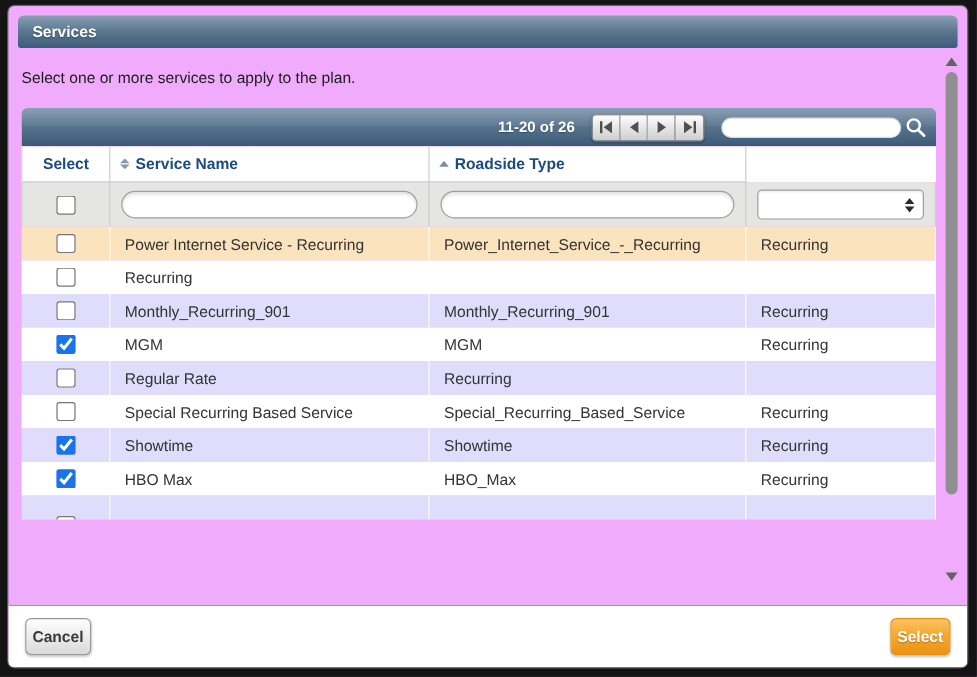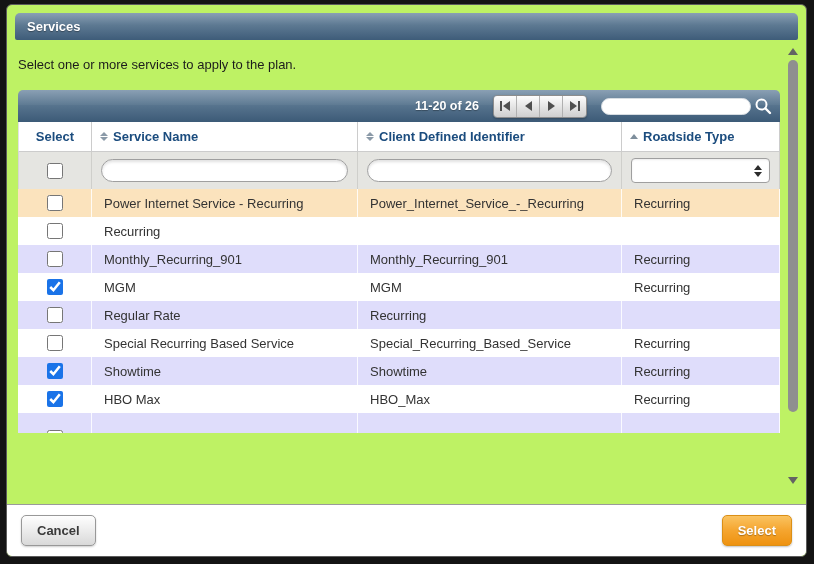--- a/index.html
+++ b/index.html
@@ -3,21 +3,21 @@
 <meta charset="utf-8">
 <style>
   * { box-sizing: border-box; margin: 0; padding: 0; }
   html,body { width:814px; height:564px; }
   body { font-family: "Liberation Sans", sans-serif; background:#141414; }
 
   .screen { position:relative; width:814px; height:564px; background:#141414; overflow:hidden; }
 
   .modal {
     position:absolute; left:6px; top:4px; width:801px; height:553px;
-    background:#bef264; border:1px solid #5c5c5c; border-radius:6px; overflow:hidden;
+    background:#f0abfc; border:1px solid #5c5c5c; border-radius:6px; overflow:hidden;
   }
 
   
   .title-bar {
     margin:8px 8px 0 8px; height:27px; border-radius:5px 5px 2px 2px;
     background:linear-gradient(180deg,#8aa0b4 0%,#5d7992 45%,#3e5c79 100%);
     display:flex; align-items:center; padding:0 12px;
   }
   .title-bar span { color:#ffffff; font-size:13px; font-weight:bold; text-shadow:0 1px 1px rgba(0,0,0,.35); }
 
@@ -101,21 +101,21 @@
             display:flex; align-items:center; justify-content:center; cursor:pointer; }
   .sb-up { top:2px; } .sb-down { bottom:12px; }
   .sb-tri-u { width:0; height:0; border-left:5px solid transparent; border-right:5px solid transparent; border-bottom:7px solid #636363; }
   .sb-tri-d { width:0; height:0; border-left:5px solid transparent; border-right:5px solid transparent; border-top:7px solid #636363; }
   .sb-thumb { position:absolute; top:18px; left:3px; width:10px; height:352px; background:#8f8f8f; border-radius:6px; cursor:grab; }
 
   
   .footer { position:absolute; left:0; right:0; bottom:0; height:52px; border-top:1px solid #9a9a9a;
             display:flex; align-items:center; justify-content:space-between; padding:0 14px; background:#fff; }
   .btn { font-family:"Liberation Sans", sans-serif; font-size:13px; font-weight:bold; cursor:pointer;
-         height:31px; padding:0 15px; border-radius:5px; }
+         height:31px; padding:0 5px; border-radius:5px; }
   .btn-cancel {
     color:#3a3a3a; border:1px solid #989898;
     background:linear-gradient(180deg,#fefefe 0%,#ececec 50%,#d9d9d9 100%);
     box-shadow:0 1px 2px rgba(0,0,0,.2);
   }
   .btn-select {
     color:#ffffff; border:1px solid #db8f16; text-shadow:0 1px 1px rgba(0,0,0,.3);
     background:linear-gradient(180deg,#fac360 0%,#f5a52f 50%,#ee9210 100%);
     box-shadow:0 1px 2px rgba(0,0,0,.25);
   }
@@ -166,27 +166,20 @@
           <span>Select</span>
         </div>
         <div class="hcell">
           <span class="sort-both">
               <i class="u"></i>
               <i class="d"></i>
             </span>
           <span>Service Name</span>
         </div>
         <div class="hcell">
-          <span class="sort-both">
-              <i class="u"></i>
-              <i class="d"></i>
-            </span>
-          <span>Client Defined Identifier</span>
-        </div>
-        <div class="hcell">
           <span class="sort-asc"></span>
           <span>Roadside Type</span>
         </div>
       </div>
 
       <div class="grid-row filter-row">
         <div class="fcell">
           <input type="checkbox" style="">
         </div>
         <div class="fcell">

